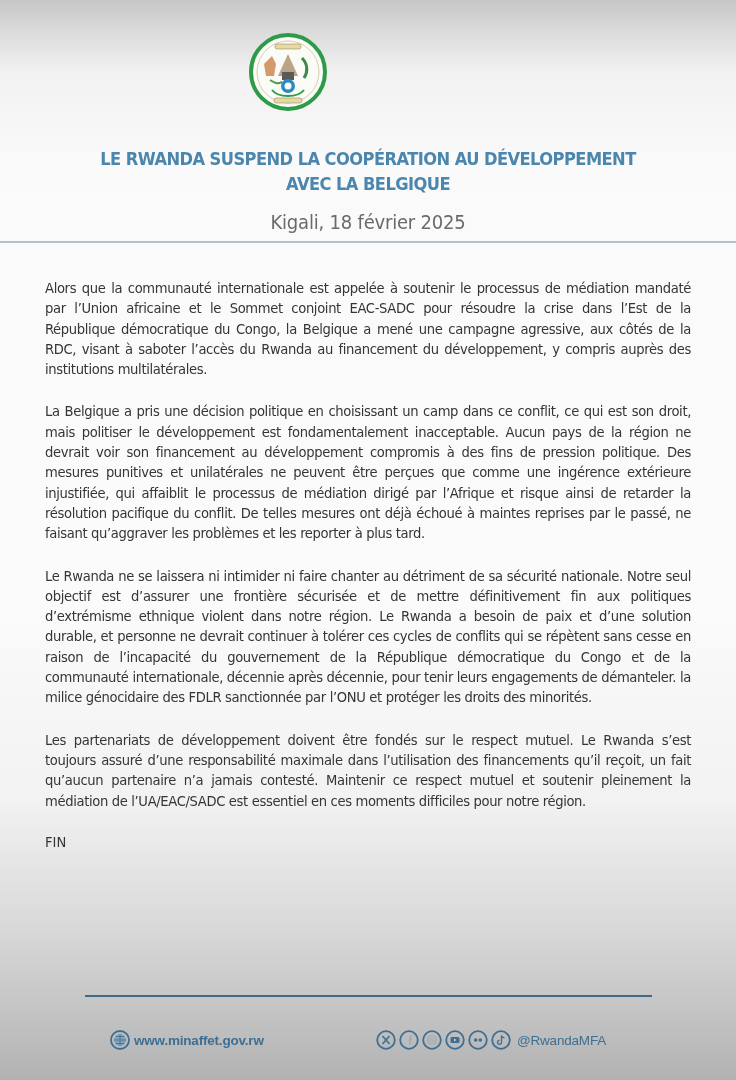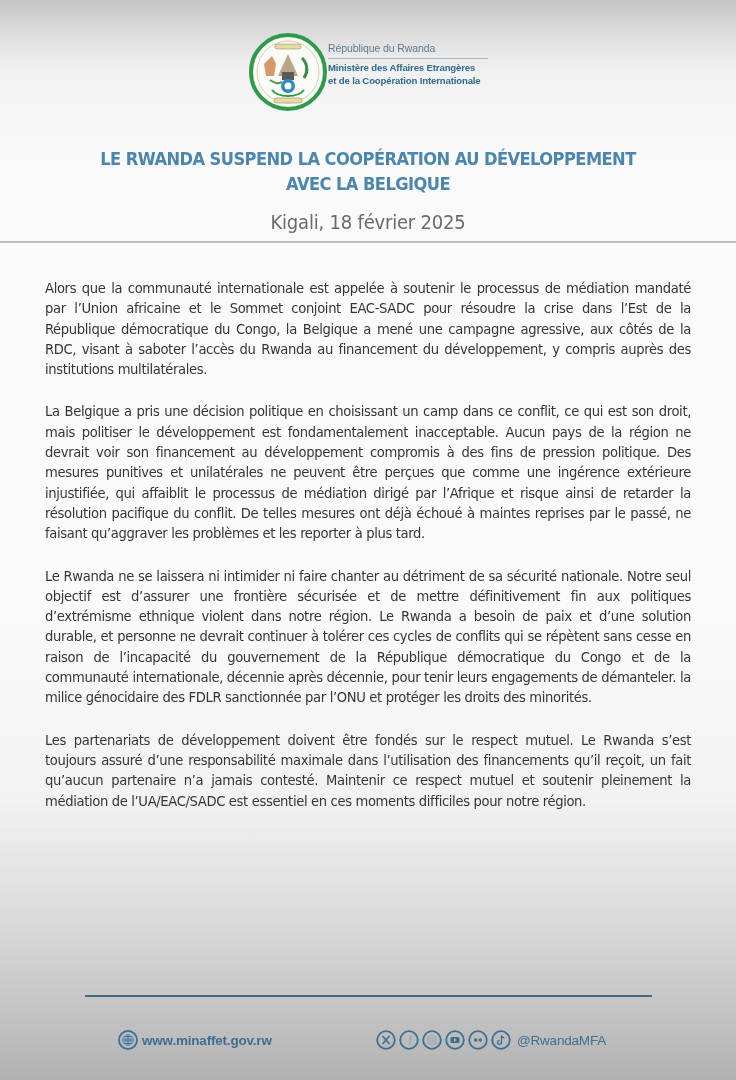--- a/index.html
+++ b/index.html
@@ -24,21 +24,21 @@
       font-size: 20px; color: #6a6a6a; letter-spacing: -0.2px; }
     .hr-top { position: absolute; left: 0; top: 241px; width: 736px; height: 1.5px; background: #b7c1c9; }
 
     .body { position: absolute; left: 45px; top: 262px; width: 646px; }
     .para { margin: 16px 0 22px 0; font-size: 14.6px; line-height: 20.3px; text-align: justify; color: #353535; letter-spacing: -0.35px; hyphens: manual; }
     .fin { font-size: 14.6px; color: #353535; margin: 0; }
 
     .hr-bottom { position: absolute; left: 85px; top: 995px; width: 567px; height: 2px; background: #3f6a88; }
 
     .footer { position: absolute; left: 0; top: 1028px; width: 736px; height: 30px; }
-    .web { position: absolute; left: 118px; top: 2px; display: flex; align-items: center; gap: 4px; }
+    .web { position: absolute; left: 110px; top: 2px; display: flex; align-items: center; gap: 4px; }
     .web-text { font-family: "Liberation Sans", sans-serif; font-weight: bold; font-size: 13.5px; color: #3e6f92; letter-spacing: -0.2px; }
     .social { position: absolute; left: 376px; top: 2px; display: flex; align-items: center; }
     .sicon { width: 20px; height: 20px; margin-right: 3px; }
     .handle { font-family: "Liberation Sans", sans-serif; font-weight: normal; font-size: 13.5px; color: #3e6f92; margin-left: 3px; letter-spacing: -0.2px; }
   </style>
 </head>
 <body>
 
 <div class="header">
   <svg class="emblem" viewBox="0 0 80 80">
@@ -48,40 +48,35 @@
     <path d="M16 32 L24 24 L28 32 L26 44 L18 44 Z" fill="#d49a6a"></path>
     <path d="M40 22 L50 44 L30 44 Z" fill="#b9a585"></path>
     <rect x="34" y="40" width="12" height="8" fill="#5a5a5a"></rect>
     <path d="M54 26 C60 32 60 40 56 46" stroke="#3a8a4a" stroke-width="3" fill="none"></path>
     <path d="M22 48 C28 52 30 52 34 50" stroke="#4a9a4a" stroke-width="2" fill="none"></path>
     <circle cx="40" cy="54" r="7" fill="#2d8ac0"></circle>
     <circle cx="40" cy="54" r="3.5" fill="#fbfbf8"></circle>
     <path d="M24 58 C30 66 50 66 56 58" stroke="#2e9a4a" stroke-width="2" fill="none"></path>
     <rect x="26" y="66" width="28" height="5" rx="2" fill="#e7d9a4" stroke="#8a7a45" stroke-width="0.5"></rect>
   </svg>
-  <div class="org">
-    <div class="org-top">République du Rwanda</div>
-    <div class="org-rule"></div>
-    <div class="org-name">Ministère des Affaires Etrangères</div>
-    <div class="org-name">et de la Coopération Internationale</div>
-  </div>
 </div>
 
 <div class="title">
   <div>LE RWANDA SUSPEND LA COOPÉRATION AU DÉVELOPPEMENT</div>
   <div>AVEC LA BELGIQUE</div>
 </div>
 <div class="dateline">Kigali, 18 février 2025</div>
 <div class="hr-top"></div>
 
 <div class="body">
   <p class="para">Alors que la communauté internationale est appelée à soutenir le processus de médiation mandaté par l’Union africaine et le Sommet conjoint EAC-SADC pour résoudre la crise dans l’Est de la République démocratique du Congo, la Belgique a mené une campagne agressive, aux côtés de la RDC, visant à saboter l’accès du Rwanda au financement du développement, y compris auprès des institutions multilatérales.</p>
   <p class="para">La Belgique a pris une décision politique en choisissant un camp dans ce conflit, ce qui est son droit, mais politiser le développement est fondamentalement inacceptable. Aucun pays de la région ne devrait voir son financement au développement compromis à des fins de pression politique. Des mesures punitives et unilatérales ne peuvent être perçues que comme une ingérence extérieure injustifiée, qui affaiblit le processus de médiation dirigé par l’Afrique et risque ainsi de retarder la résolution pacifique du conflit. De telles mesures ont déjà échoué à maintes reprises par le passé, ne faisant qu’aggraver les problèmes et les reporter à plus tard.</p>
   <p class="para">Le Rwanda ne se laissera ni intimider ni faire chanter au détriment de sa sécurité nationale. Notre seul objectif est d’assurer une frontière sécurisée et de mettre définitivement fin aux politiques d’extrémisme ethnique violent dans notre région. Le Rwanda a besoin de paix et d’une solution durable, et personne ne devrait continuer à tolérer ces cycles de conflits qui se répètent sans cesse en raison de l’incapacité du gouvernement de la République démocratique du Congo et de la communauté internationale, décennie après décennie, pour tenir leurs engagements de démanteler. la milice génocidaire des FDLR sanctionnée par l’ONU et protéger les droits des minorités.</p>
   <p class="para">Les partenariats de développement doivent être fondés sur le respect mutuel. Le Rwanda s’est toujours assuré d’une responsabilité maximale dans l’utilisation des financements qu’il reçoit, un fait qu’aucun partenaire n’a jamais contesté. Maintenir ce respect mutuel et soute­nir pleinement la médiation de l’UA/EAC/SADC est essentiel en ces moments difficiles pour notre région.</p>
+  <p class="fin">FIN</p>
 </div>
 
 <div class="hr-bottom"></div>
 
 <div class="footer">
   <div class="web">
     <svg width="20" height="20" viewBox="0 0 20 20">
       <circle cx="10" cy="10" r="9" fill="none" stroke="#3e6f92" stroke-width="1.8"></circle>
       <circle cx="10" cy="10" r="6" fill="#7fa3bd"></circle>
       <path d="M4 10 H16 M10 4 V16 M6 6.5 H14 M6 13.5 H14" stroke="#3e6f92" stroke-width="0.8"></path>

